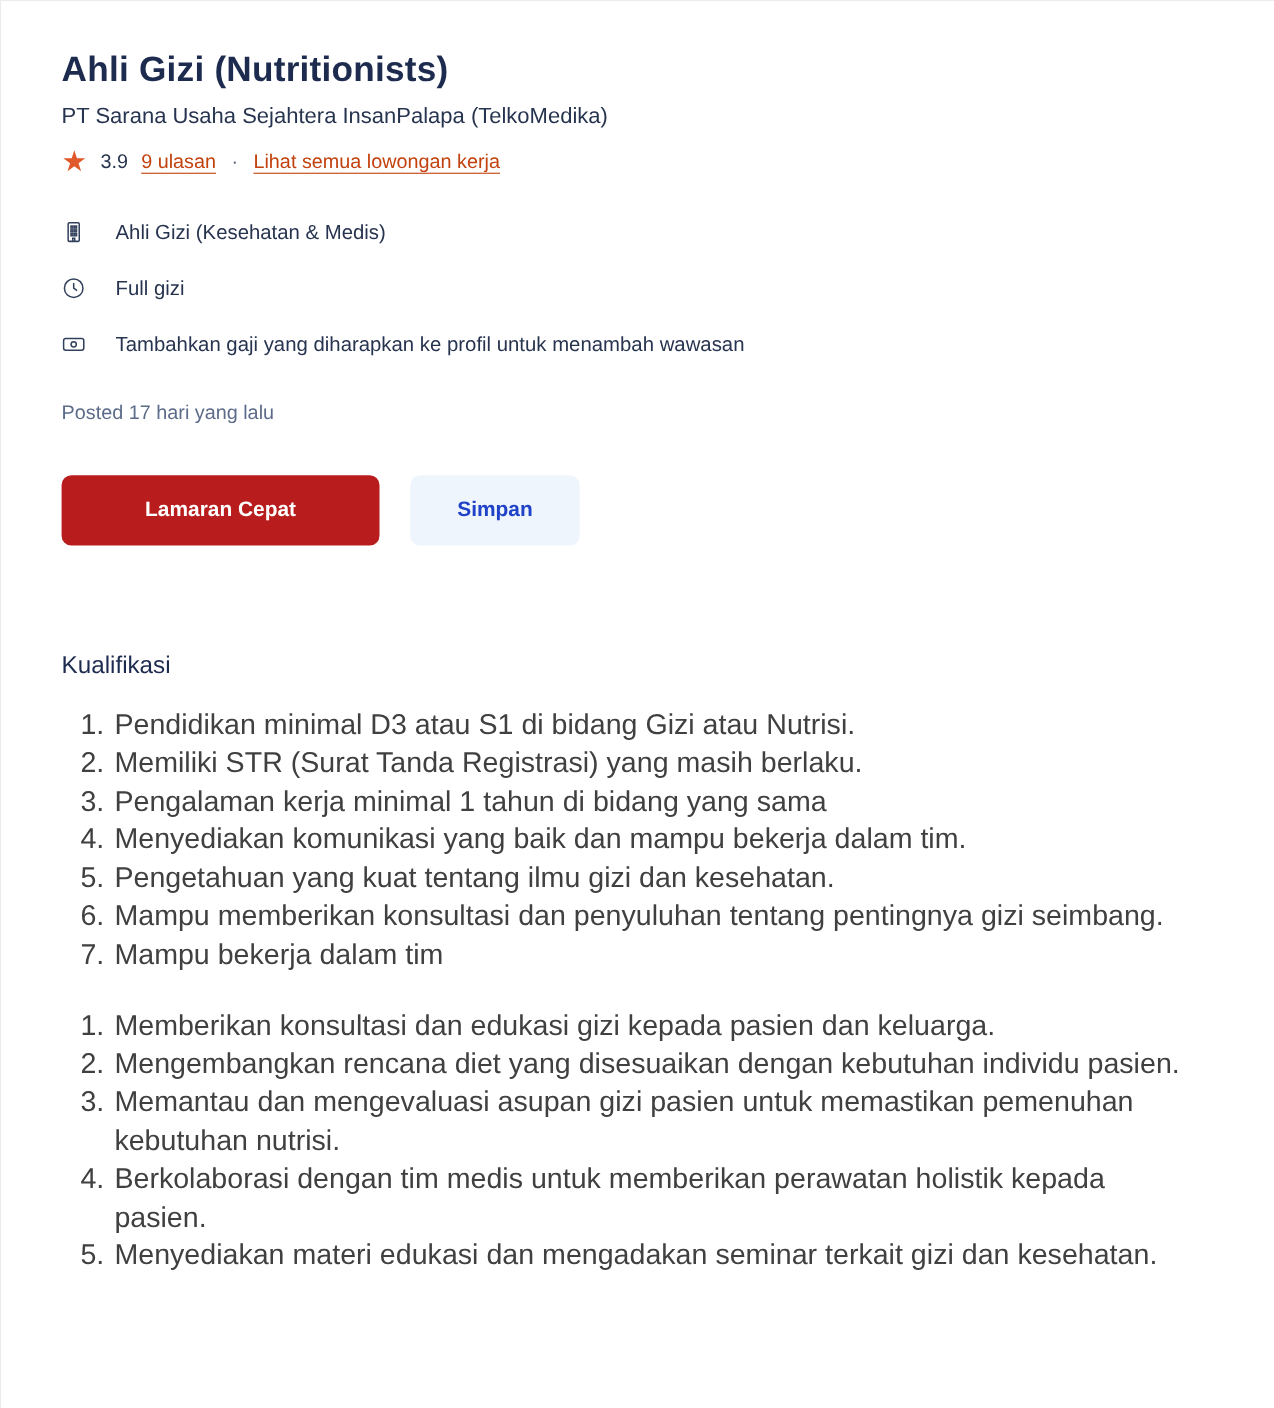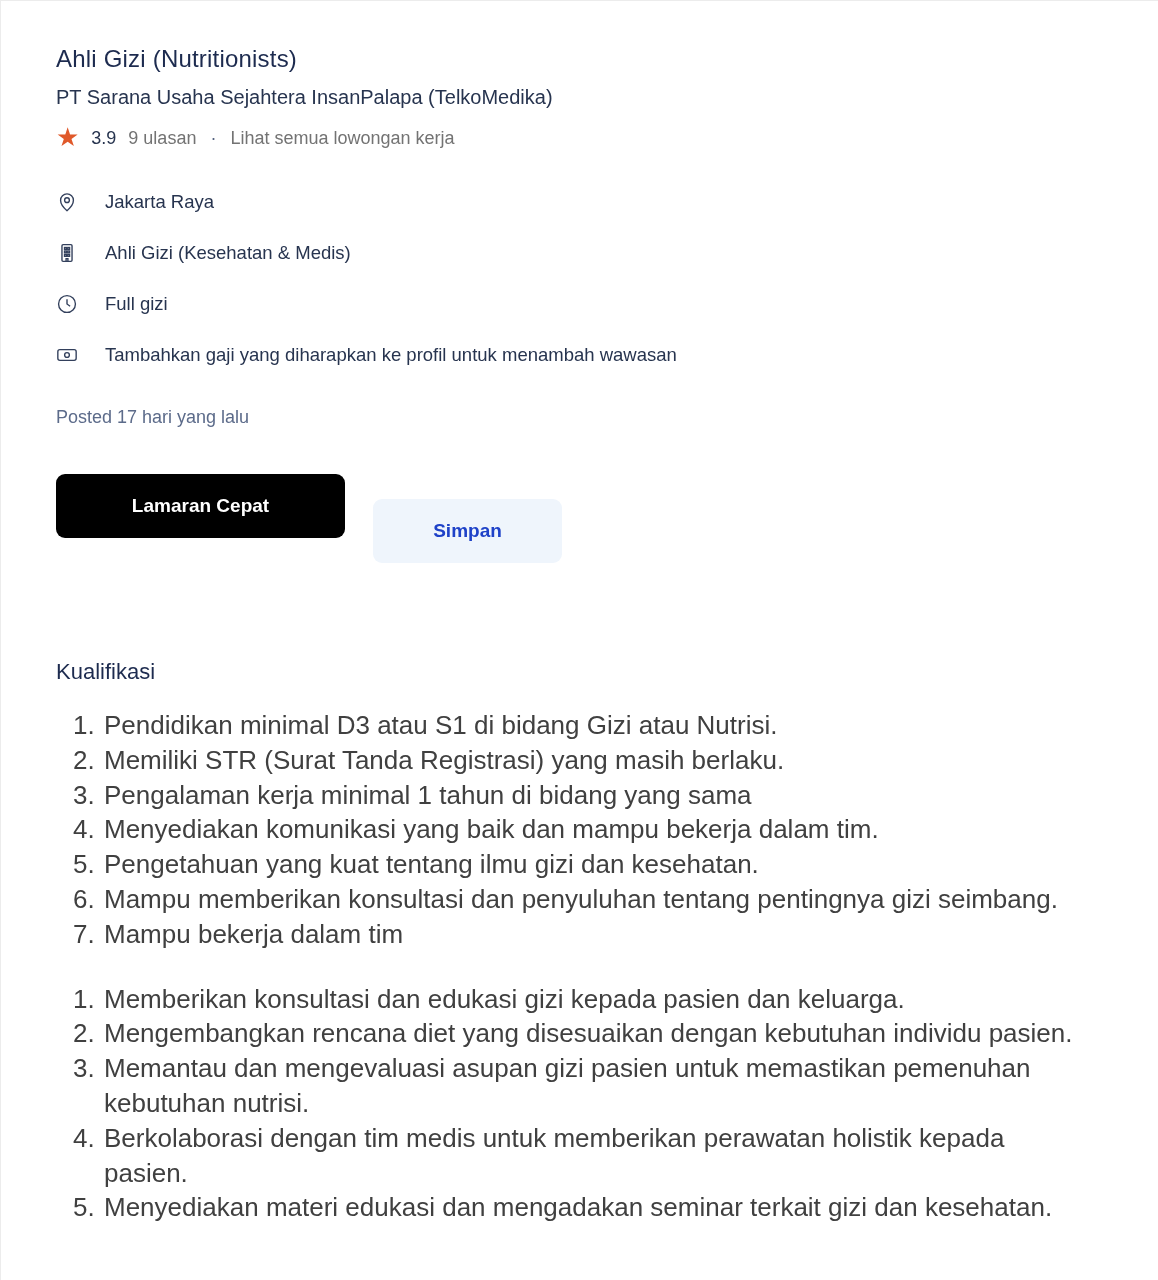--- a/index.html
+++ b/index.html
@@ -10,22 +10,22 @@
     font-family: "Liberation Sans", sans-serif;
     color: #2e3a59;
     border-top: 1px solid #ececec;
     border-left: 1px solid #ececec;
   }
   .page {
     padding: 44px 40px 40px 55px;
     max-width: 1130px;
   }
   .job-title {
-    font-size: 24px;
-    font-weight: 400;
+    font-size: 32px;
+    font-weight: 700;
     color: #1d2b4f;
     letter-spacing: 0.2px;
   }
   .company {
     margin-top: 13px;
     font-size: 20px;
     color: #27344f;
   }
   .rating-row {
     margin-top: 16px;
@@ -37,21 +37,22 @@
   }
   .star {
     color: #e0592a;
     font-size: 26px;
     line-height: 1;
     position: relative;
     top: -1px;
   }
   .rating-value { font-weight: 400; }
   .link {
-    color: #737373;
+    color: #c2410c;
+    text-decoration: underline;
     text-underline-offset: 4px;
     cursor: pointer;
   }
   .dot-sep { color: #55627f; margin: 0 2px; }
   .details { margin-top: 40px; }
   .detail-row {
     display: flex;
     align-items: center;
     gap: 27px;
     margin-bottom: 29px;
@@ -82,28 +83,27 @@
     border: none;
     border-radius: 9px;
     font-family: "Liberation Sans", sans-serif;
     font-size: 19px;
     font-weight: 700;
     cursor: pointer;
     height: 64px;
   }
   .btn-apply {
     width: 289px;
-    background: #000000;
+    background: #b91c1c;
     color: #ffffff;
   }
   .btn-save {
-    width: 189px;
+    width: 154px;
     background: #eff5fc;
     color: #1f42c8;
-    margin-top: 25px;
   }
   .section { margin-top: 0; }
   .section-heading {
     font-size: 22px;
     font-weight: 400;
     color: #1d2b4f;
   }
   .section-kualifikasi { margin-top: 96px; }
   .section-ruang { margin-top: 30px; }
   ol.item-list {
@@ -130,29 +130,20 @@
   <div class="rating-row">
     <span class="star">★</span>
     <span class="rating-value">3.9</span>
     <a class="link">9 ulasan</a>
     <span class="dot-sep">·</span>
     <a class="link">Lihat semua lowongan kerja</a>
   </div>
 
   <div class="details">
 
-    <div class="detail-row">
-      <span class="detail-icon">
-        <svg viewBox="0 0 24 24">
-            <path d="M12 21.5s-7-5.8-7-11.3A7 7 0 0 1 19 10.2c0 5.5-7 11.3-7 11.3z"></path>
-            <circle cx="12" cy="10" r="2.6"></circle>
-          </svg>
-      </span>
-      <span>Jakarta Raya</span>
-    </div>
 
     <div class="detail-row">
       <span class="detail-icon">
         <svg viewBox="0 0 24 24">
             <rect x="6.5" y="2.8" width="11" height="18.4" rx="1.2"></rect>
             <rect x="9.3" y="6" width="2" height="2"></rect>
             <rect x="12.8" y="6" width="2" height="2"></rect>
             <rect x="9.3" y="9.8" width="2" height="2"></rect>
             <rect x="12.8" y="9.8" width="2" height="2"></rect>
             <rect x="9.3" y="13.6" width="2" height="2"></rect>

